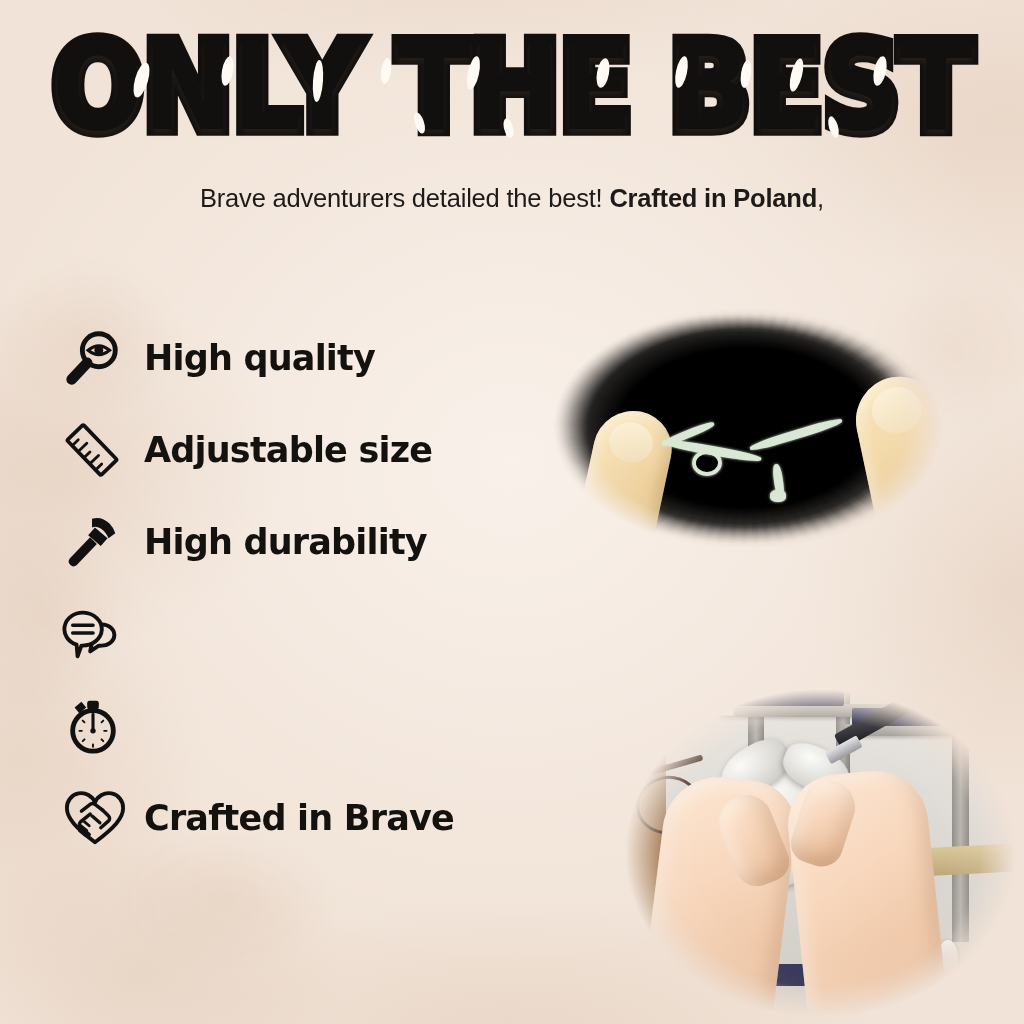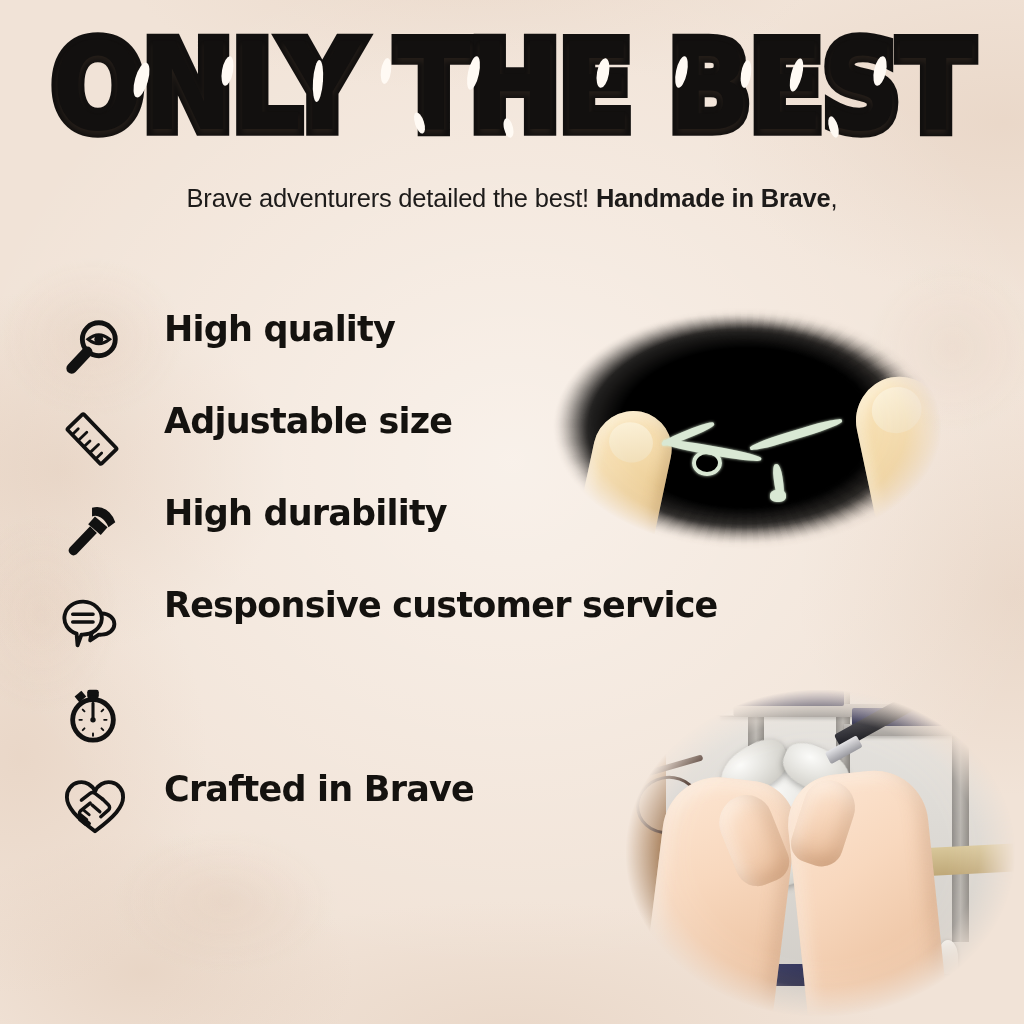--- a/index.html
+++ b/index.html
@@ -111,22 +111,22 @@
 
   
   .features {
     position: absolute;
     top: 312px;
     left: 62px;
     width: 700px;
   }
   .feature-row {
     display: flex;
+    align-items: center;
     height: 92px;
-    gap: 20px;
   }
   .feature-icon {
     width: 74px;
     min-width: 74px;
     height: 70px;
     display: flex;
     align-items: center;
     justify-content: flex-start;
   }
   .feature-icon svg {
@@ -316,21 +316,21 @@
     <div class="gloss" style="left:504px;  top:118px; width:9px;  height:20px; transform:rotate(-14deg);"></div>
     <div class="gloss" style="left:597px;  top:58px;  width:12px; height:30px; transform:rotate(10deg);"></div>
     <div class="gloss" style="left:676px;  top:56px;  width:11px; height:32px; transform:rotate(12deg);"></div>
     <div class="gloss" style="left:741px;  top:60px;  width:10px; height:28px; transform:rotate(8deg);"></div>
     <div class="gloss" style="left:791px;  top:58px;  width:11px; height:34px; transform:rotate(14deg);"></div>
     <div class="gloss" style="left:829px;  top:116px; width:9px;  height:22px; transform:rotate(-16deg);"></div>
     <div class="gloss" style="left:874px;  top:56px;  width:12px; height:30px; transform:rotate(12deg);"></div>
   </div>
 
   <div class="subtitle">
-    <span><span>Brave adventurers detailed the best! </span><b>Handmade in Brave</b><span>,</span></span><br>
+    <span><span>Brave adventurers detailed the best! </span><b>Crafted in Poland</b><span>,</span></span><br>
   </div>
 
   <div class="features">
 
     <div class="feature-row">
       <div class="feature-icon">
         <svg width="62" height="62" viewBox="0 0 64 64" aria-hidden="true">
           <circle cx="38" cy="24" r="17" fill="none" stroke="#111" stroke-width="5"></circle>
           <path d="M26 37 L10 54" stroke="#111" stroke-width="11" stroke-linecap="round"></path>
           <path d="M27 24 q11 -9 22 0 q-11 9 -22 0 z" fill="none" stroke="#111" stroke-width="3.4"></path>
@@ -364,21 +364,20 @@
     </div>
 
     <div class="feature-row">
       <div class="feature-icon">
         <svg width="66" height="62" viewBox="0 0 68 64" aria-hidden="true">
           <path d="M41 44 a13 11 0 1 0 -13 -11 a11 11 0 0 0 3 7 l-2 10 l9 -6 a16 16 0 0 0 3 0 z" fill="#f1e3d7" stroke="#111" stroke-width="4" stroke-linejoin="round"></path>
           <path d="M22 10 a20 17 0 1 1 -2 34 l-4 11 l-1 -12 a19 17 0 0 1 7 -33 z" fill="#f1e3d7" stroke="#111" stroke-width="4" stroke-linejoin="round"></path>
           <path d="M11 23 h21 M11 31 h21" stroke="#111" stroke-width="3.6" stroke-linecap="round"></path>
         </svg>
       </div>
-      <div class="feature-label">Responsive customer service</div>
     </div>
 
     <div class="feature-row">
       <div class="feature-icon">
         <svg width="62" height="62" viewBox="0 0 64 64" aria-hidden="true">
           <circle cx="32" cy="37" r="21" fill="none" stroke="#111" stroke-width="5"></circle>
           <rect x="26" y="6" width="12" height="9" rx="2.5" fill="#111"></rect>
           <rect x="29.5" y="12" width="5" height="6" fill="#111"></rect>
           <path d="M13 13 l7 -6 l5 6 l-7 6 z" fill="#111"></path>
           <path d="M32 37 V20" stroke="#111" stroke-width="3.2" stroke-linecap="round"></path>

